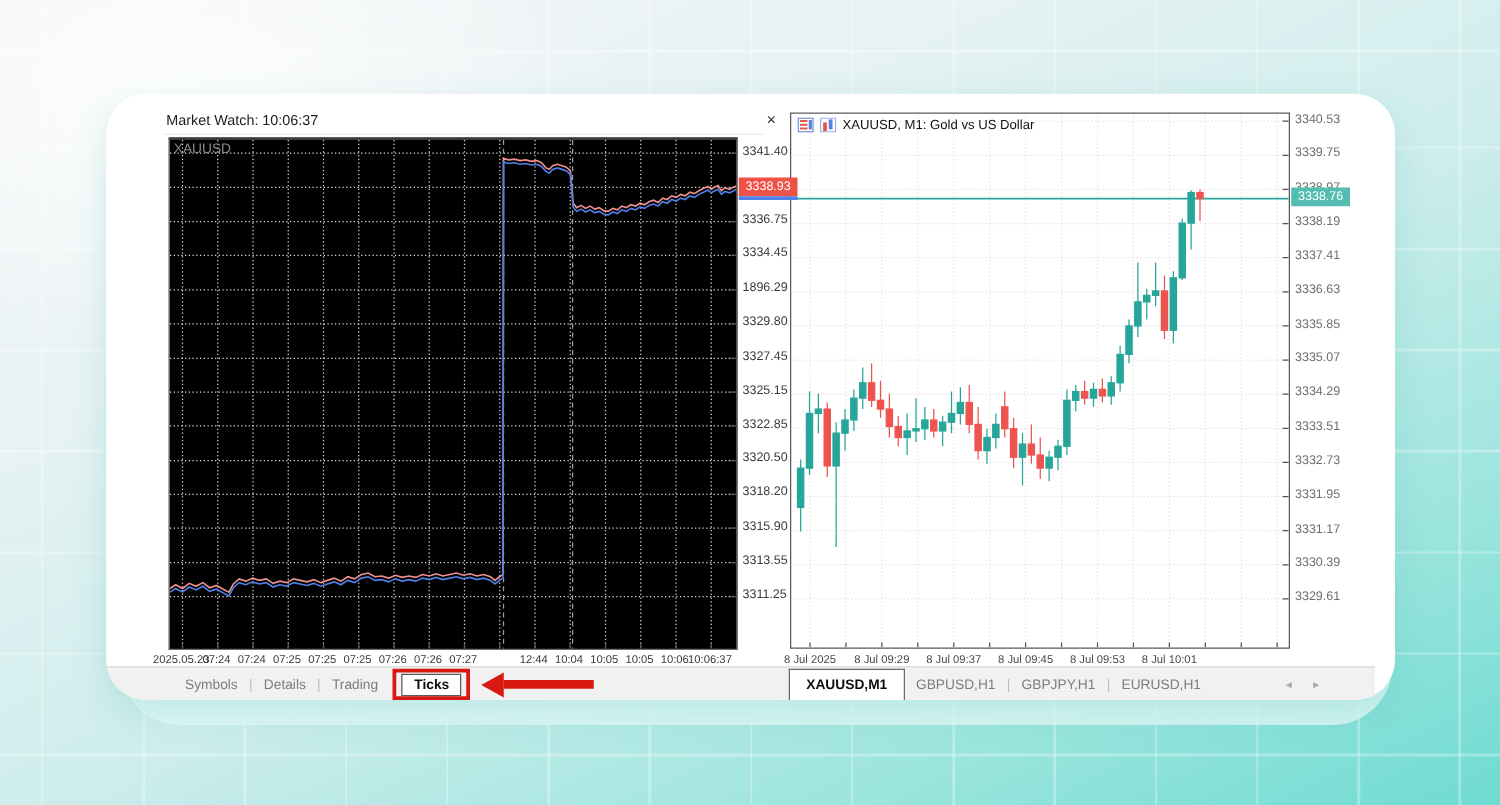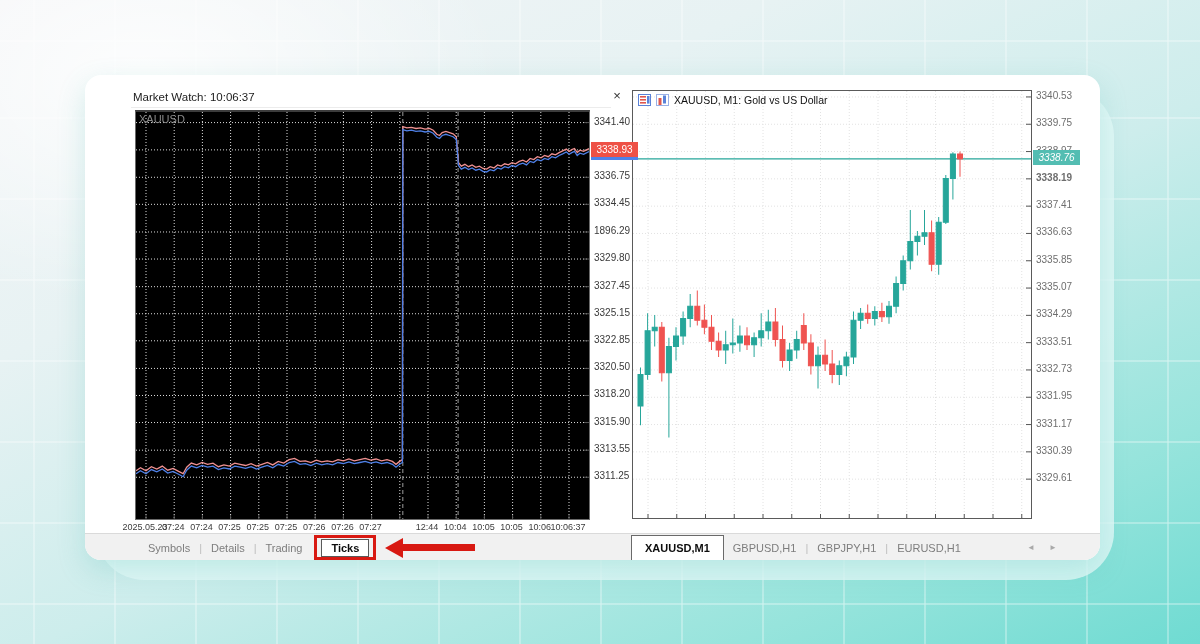--- a/index.html
+++ b/index.html
@@ -10,43 +10,43 @@
       radial-gradient(ellipse 600px 380px at 12% 12%, rgba(255,255,255,.85), rgba(255,255,255,0) 60%),
       linear-gradient(155deg,#f4f5f7 0%,#e7f2f3 30%,#cdedec 55%,#97e4dc 82%,#6fdbd2 100%);
   }
   .bg-grid{position:absolute;inset:0;pointer-events:none;
     background-image:
       repeating-linear-gradient(90deg,rgba(255,255,255,.55) 0 2px,transparent 2px 81px),
       repeating-linear-gradient(0deg,rgba(255,255,255,.55) 0 2px,transparent 2px 81px);
     background-position:33px 42px;opacity:.55;}
   .card-glow{position:absolute;left:96px;top:88px;width:1018px;height:492px;border-radius:48px;
     background:rgba(228,249,248,.8);}
-  .card{position:absolute;left:85px;top:75px;width:1015px;height:485px;border-radius:16px;
-    background:#ffffff;overflow:hidden;box-shadow:0 10px 28px rgba(70,180,175,.22);}
+  .card{position:absolute;left:85px;top:75px;width:1015px;height:485px;border-radius:32px;
+    background:#ffffff;overflow:hidden;box-shadow:0 10px 28px rgba(70,180,175,.22);padding-left:16px;}
 
   
   .mw-title{position:absolute;left:46px;top:13px;width:478px;height:19px;line-height:19px;
     font-size:11.5px;color:#1c1c1c;padding-left:2px;border-bottom:1px solid #ececec;white-space:nowrap;}
   .mw-close{position:absolute;left:524px;top:13px;width:16px;height:16px;line-height:16px;text-align:center;
     font-size:13px;color:#333;cursor:default;}
   .mw-plot{position:absolute;left:50px;top:35px;width:453px;height:407px;background:#000000;
     border:1px solid #6a6a6a;border-top:2px solid #3c3c3c;}
   .mw-symbol{position:absolute;left:3px;top:1px;font-size:11px;color:#8a8a8a;}
   .axis-y{position:absolute;font-size:10px;color:#3a3a3a;}
   .axis-y span{position:absolute;left:0;white-space:nowrap;}
   #mwPriceAxis{left:509px;top:36px;width:44px;height:407px;}
   #cwPriceAxis{left:951px;top:15px;width:46px;height:427px;color:#6e6e6e;}
   .axis-x{position:absolute;font-size:9px;color:#3c3c3c;height:12px;}
   .axis-x span{position:absolute;transform:translateX(-50%);white-space:nowrap;}
   #mwTimeAxis{left:50px;top:447px;width:470px;}
   #cwTimeAxis{left:547px;top:447px;width:430px;color:#4a4a4a;}
   .badge{position:absolute;height:15px;line-height:15px;font-size:10px;color:#fff;text-align:center;z-index:3;}
   #mwBadge{left:506px;width:47px;}
   #mwBadgeLine{position:absolute;left:506px;width:47px;height:3px;z-index:3;}
-  #cwBadge{left:948px;width:47px;font-style:italic;}
+  #cwBadge{left:948px;width:47px;}
 
   
   .cw-plot{position:absolute;left:547px;top:15px;width:398px;height:427px;background:#fff;border:1px solid #5a5a5a;}
   .cw-header{position:absolute;left:5px;top:3px;display:flex;align-items:center;gap:5px;font-size:10.5px;color:#111;white-space:nowrap;}
   .cw-header svg{display:block;}
 
   
   .strip{position:absolute;left:0;top:458px;width:1015px;height:27px;background:#f1f1f1;border-top:1px solid #dadada;}
   .tabs{position:absolute;top:0;height:27px;display:flex;align-items:center;font-size:11px;color:#7d7d7d;}
   #mwTabs{left:54px;}
@@ -348,34 +348,42 @@
         <rect x="2.5" y="4" width="3" height="7" fill="#e0574e"></rect>
         <rect x="7" y="1.5" width="3" height="8" fill="#5a82d8"></rect>
       </svg>
       <span><span>XAUUSD, M1:</span>&nbsp;<span>Gold vs US Dollar</span></span>
     </div>
   </div>
   <div id="cwPriceAxis" class="axis-y">
       <span style="top: -0.05px;">3340.53</span>
       <span style="top: 27.25px;">3339.75</span>
       <span style="top: 54.55px;">3338.97</span>
-      <span style="top: 81.85px; font-weight: bold;">3338.19</span>
+      <span style="top: 81.85px;">3338.19</span>
       <span style="top: 109.15px;">3337.41</span>
       <span style="top: 136.45px;">3336.63</span>
       <span style="top: 163.75px;">3335.85</span>
       <span style="top: 191.05px;">3335.07</span>
       <span style="top: 218.35px;">3334.29</span>
       <span style="top: 245.65px;">3333.51</span>
       <span style="top: 272.95px;">3332.73</span>
       <span style="top: 300.25px;">3331.95</span>
       <span style="top: 327.55px;">3331.17</span>
       <span style="top: 354.85px;">3330.39</span>
       <span style="top: 382.15px;">3329.61</span>
     </div>
   <div id="cwBadge" class="badge" style="background: rgb(83, 189, 178); top: 75.4px;">3338.76</div>
+  <div id="cwTimeAxis" class="axis-x">
+      <span style="left: 16px;">8 Jul 2025</span>
+      <span style="left: 73.5px;">8 Jul 09:29</span>
+      <span style="left: 131px;">8 Jul 09:37</span>
+      <span style="left: 188.5px;">8 Jul 09:45</span>
+      <span style="left: 246px;">8 Jul 09:53</span>
+      <span style="left: 303.5px;">8 Jul 10:01</span>
+    </div>
 
   <div class="strip">
     <div id="mwTabs" class="tabs">
         <span class="tab">Symbols</span>
         <span class="tab-sep">|</span>
         <span class="tab">Details</span>
         <span class="tab-sep">|</span>
         <span class="tab">Trading</span>
         <span class="tick-wrap"><span class="tab-active-btn">Ticks</span><span class="anno-box" style="border-color: rgb(216, 25, 18);"></span></span>
         <span class="anno-arrow">

